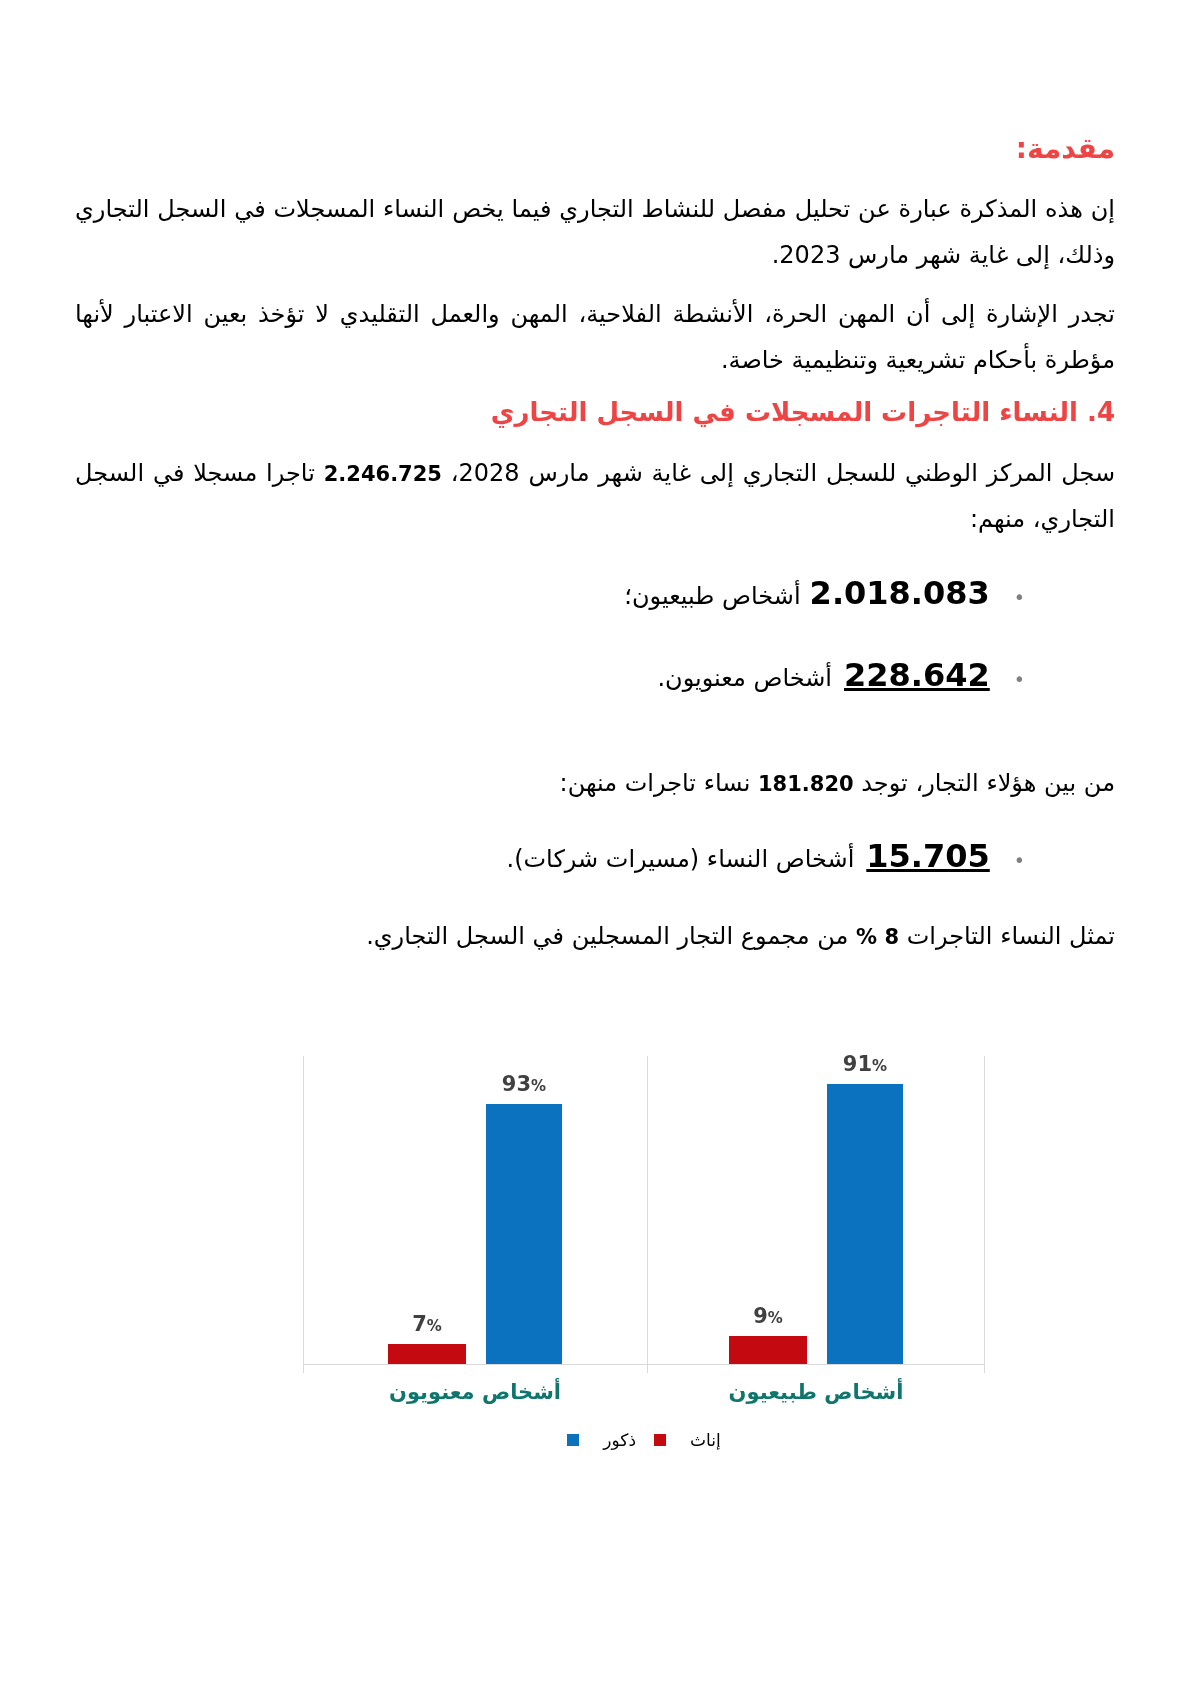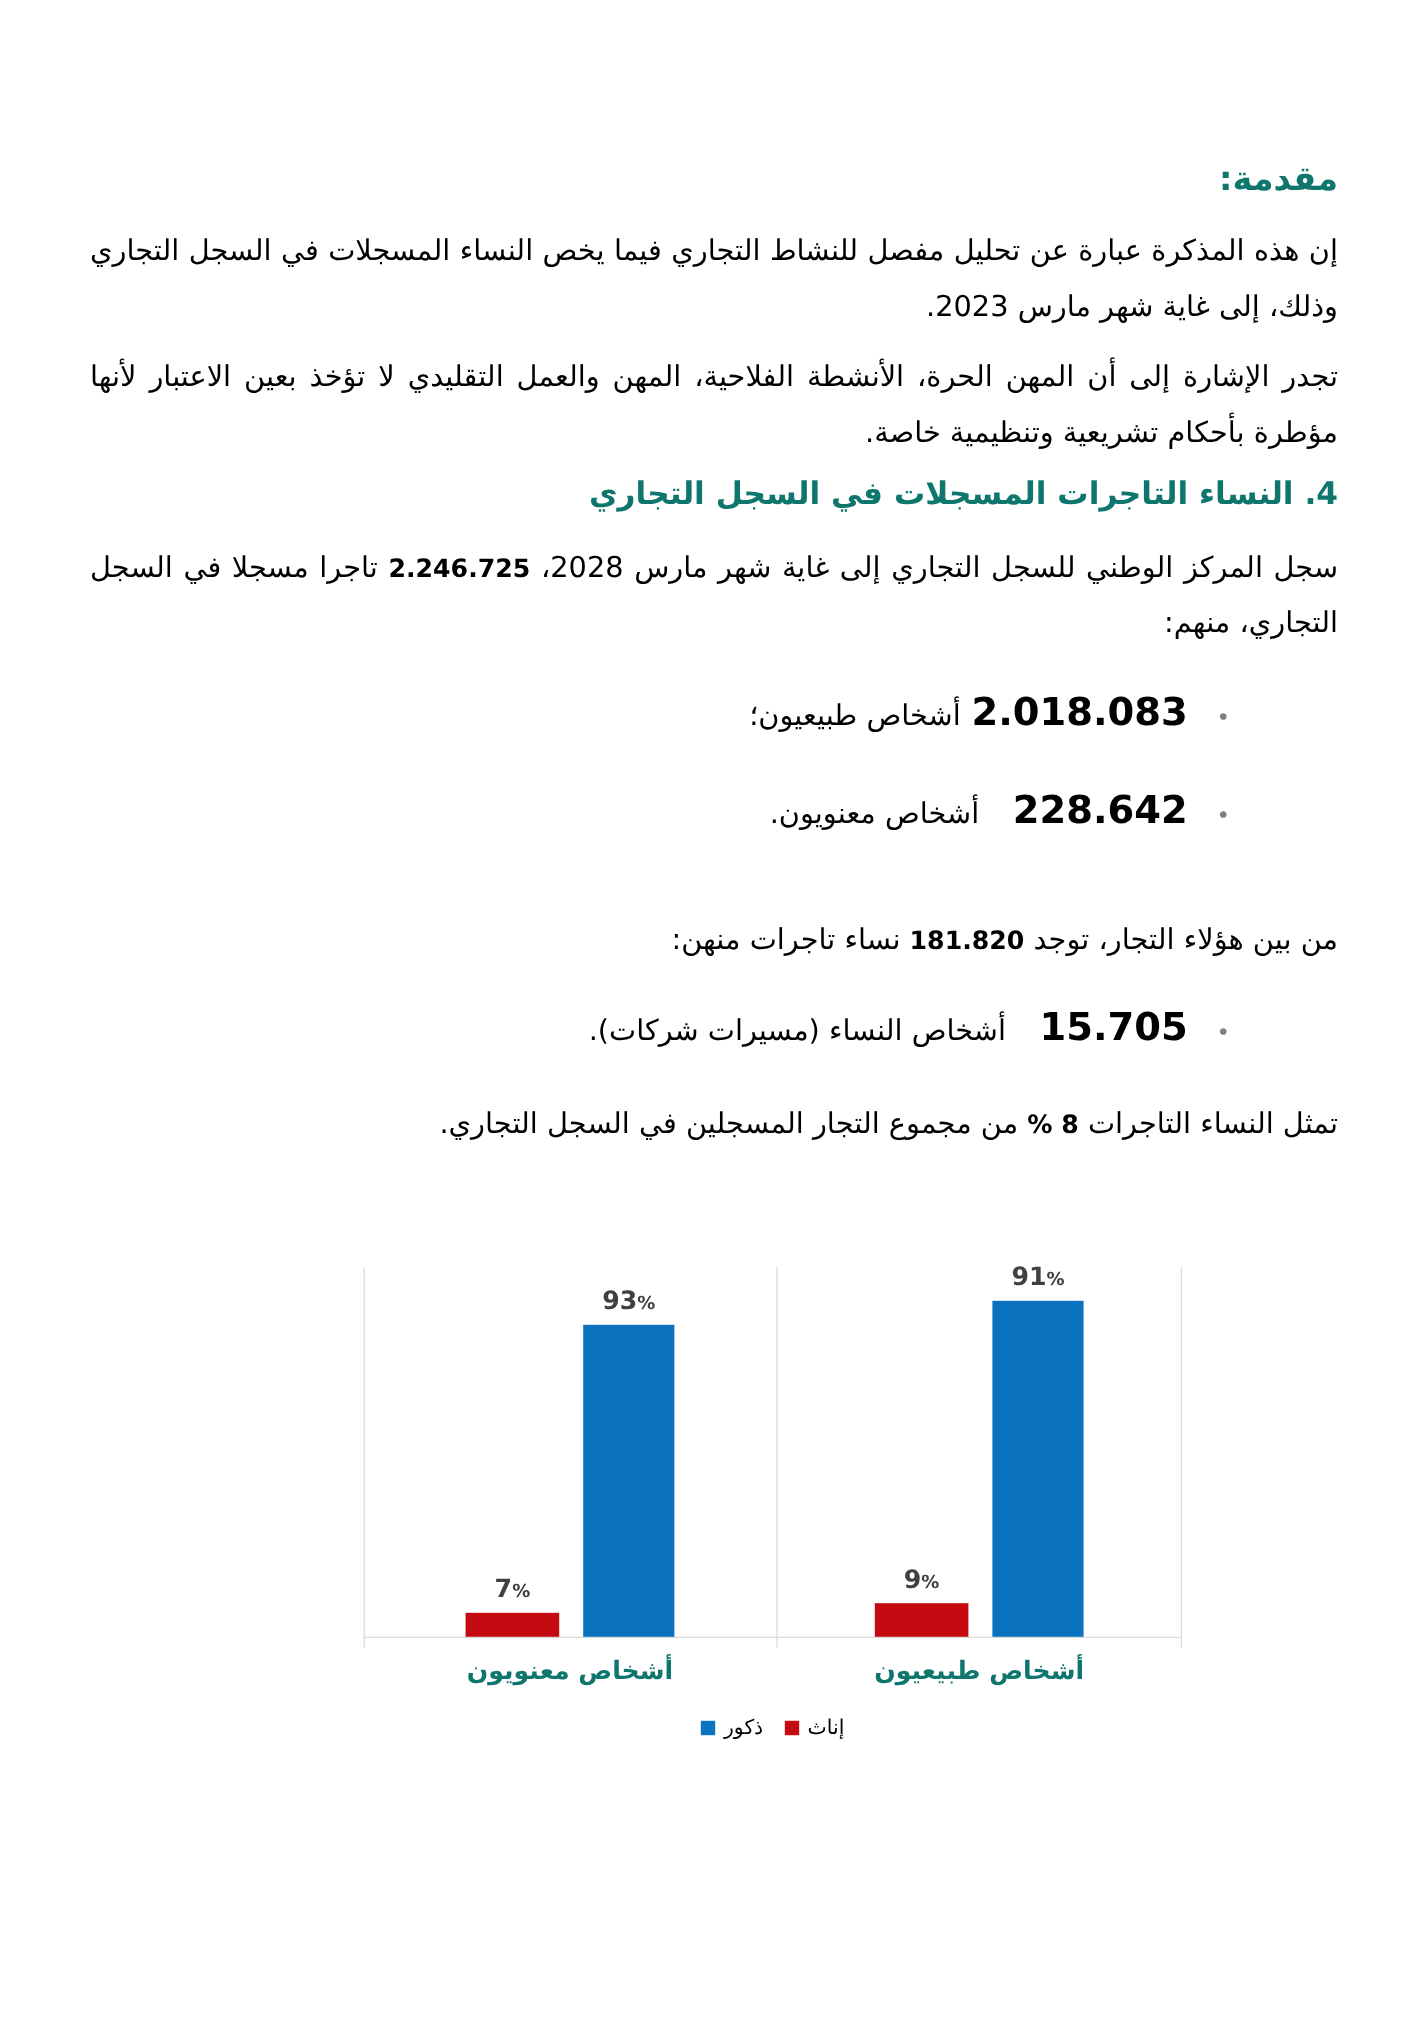--- a/index.html
+++ b/index.html
@@ -11,38 +11,38 @@
     box-sizing:border-box;
     padding:132px 75px 0 75px;
     direction:rtl;
     font-family:"DejaVu Sans",sans-serif;
     color:#000;
     overflow:hidden;
   }
   .h-intro{
     font-size:28px;font-weight:bold;margin:0 0 22px 0;
   }
-  .red{color:#0f766e;text-align:right;}
+  .red{color:#ef4444;text-align:right;}
   p.body{
     font-size:24px;line-height:1.9;margin:0 0 14px 0;
     text-align:justify;
   }
   .num-strong{font-weight:bold;font-size:21px;font-family:"DejaVu Sans",sans-serif;}
   .h-section{
     font-size:26px;font-weight:bold;margin:10px 0 24px 0;
   }
   ul.doc-list{list-style:none;margin:26px 90px 0 0;padding:0;}
   ul.doc-list li{
     font-size:24px;margin:0 0 34px 0;line-height:1.5;
   }
   ul.doc-list li::before{
     content:'•';color:#7F7F7F;font-size:19px;margin-left:24px;
   }
   .li-num{font-weight:bold;font-size:32px;margin-left:9px;}
-  li.wide .li-num{margin-left:28px;}
+  li.wide .li-num{margin-left:12px;text-decoration:underline;}
   .p-mid{margin-top:62px !important;}
   .p-last{margin-top:26px !important;}
 
   
   .chart-wrap{
     position:relative;
     width:682px;height:430px;
     margin:96px 130px 0 auto;
     direction:ltr;
   }
@@ -61,21 +61,21 @@
   .cat-label{
     position:absolute;top:324px;transform:translateX(-50%);
     font-weight:bold;font-size:21px;color:#0f766e;white-space:nowrap;
     direction:rtl;
   }
   .legend{
     position:absolute;top:374px;left:0;width:100%;
     display:flex;justify-content:center;align-items:center;gap:18px;
     direction:ltr;
   }
-  .legend-item{display:flex;align-items:center;gap:7px;}
+  .legend-item{display:flex;align-items:center;gap:24px;}
   .legend-swatch{width:12px;height:12px;display:inline-block;}
   .legend-label{font-size:17px;color:#000;direction:rtl;}
 </style>
 </head>
 <body>
 
 <div class="page">
 
   <h1 class="h-intro red">مقدمة:</h1>
 

